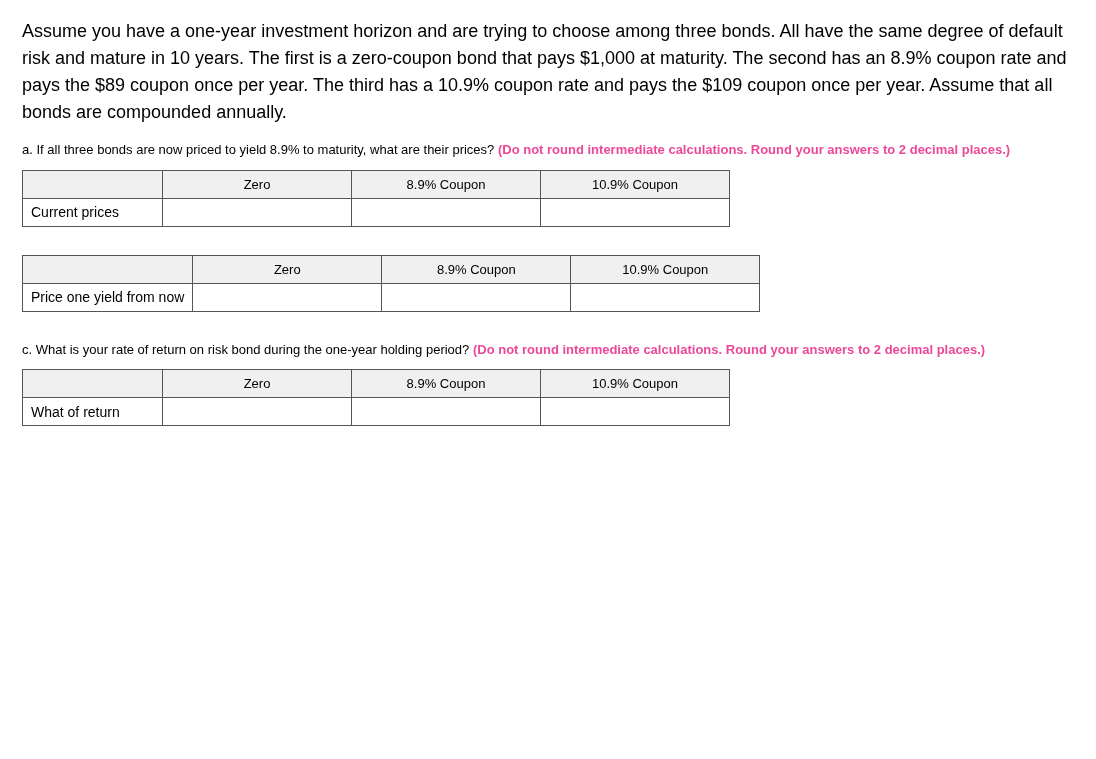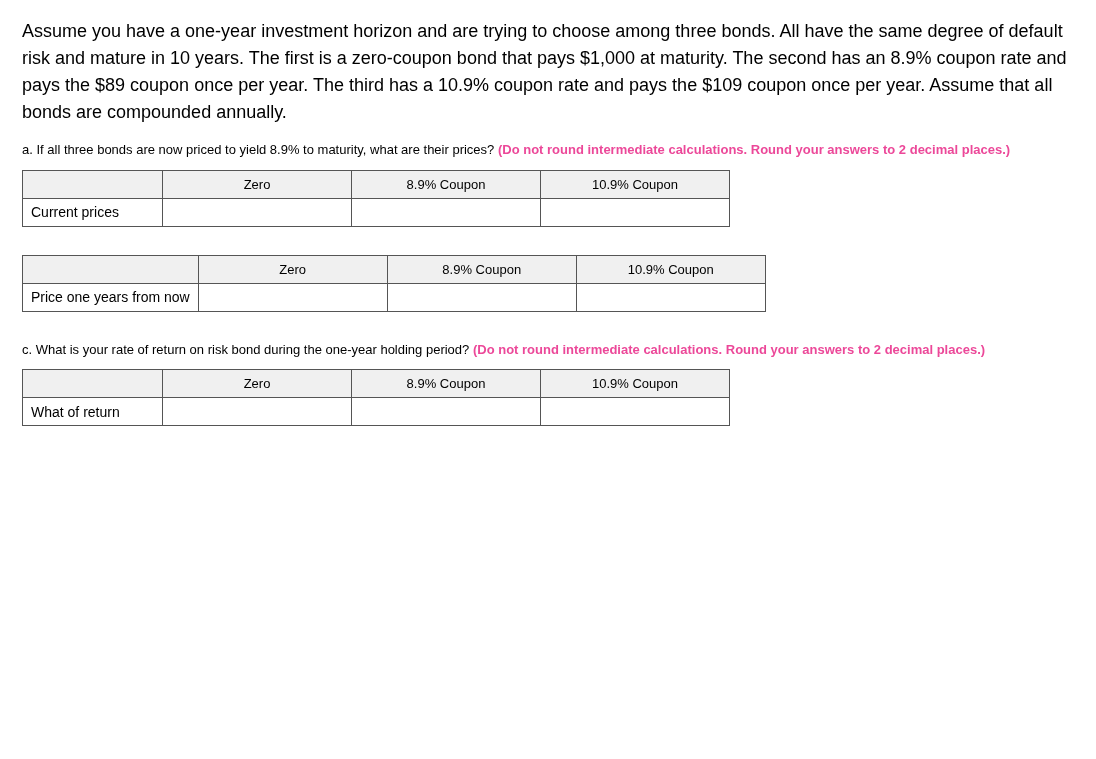--- a/index.html
+++ b/index.html
@@ -110,21 +110,21 @@
     <thead>
       <tr>
         <th class="corner-cell"></th>
         <th>Zero</th>
         <th>8.9% Coupon</th>
         <th>10.9% Coupon</th>
       </tr>
     </thead>
     <tbody>
       <tr>
-        <td class="row-label">Price one years from now</td>
+        <td class="row-label">Price one yield from now</td>
         <td class="input-cell">
           <input type="text" style="">
         </td>
         <td class="input-cell">
           <input type="text" style="">
         </td>
         <td class="input-cell">
           <input type="text" style="">
         </td>
       </tr>

